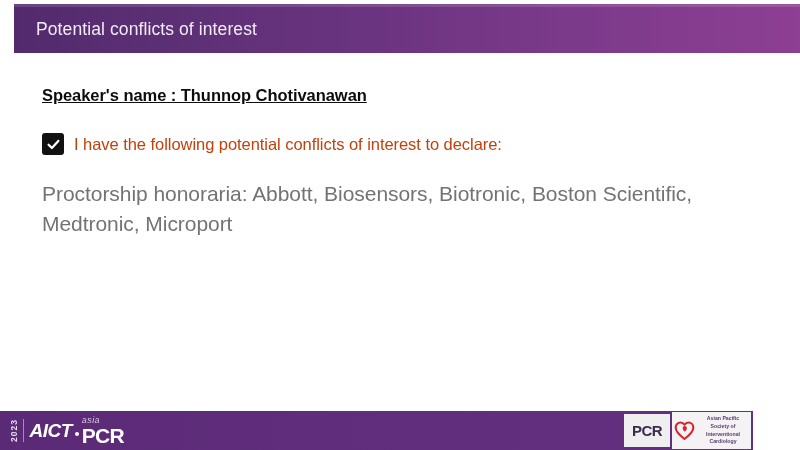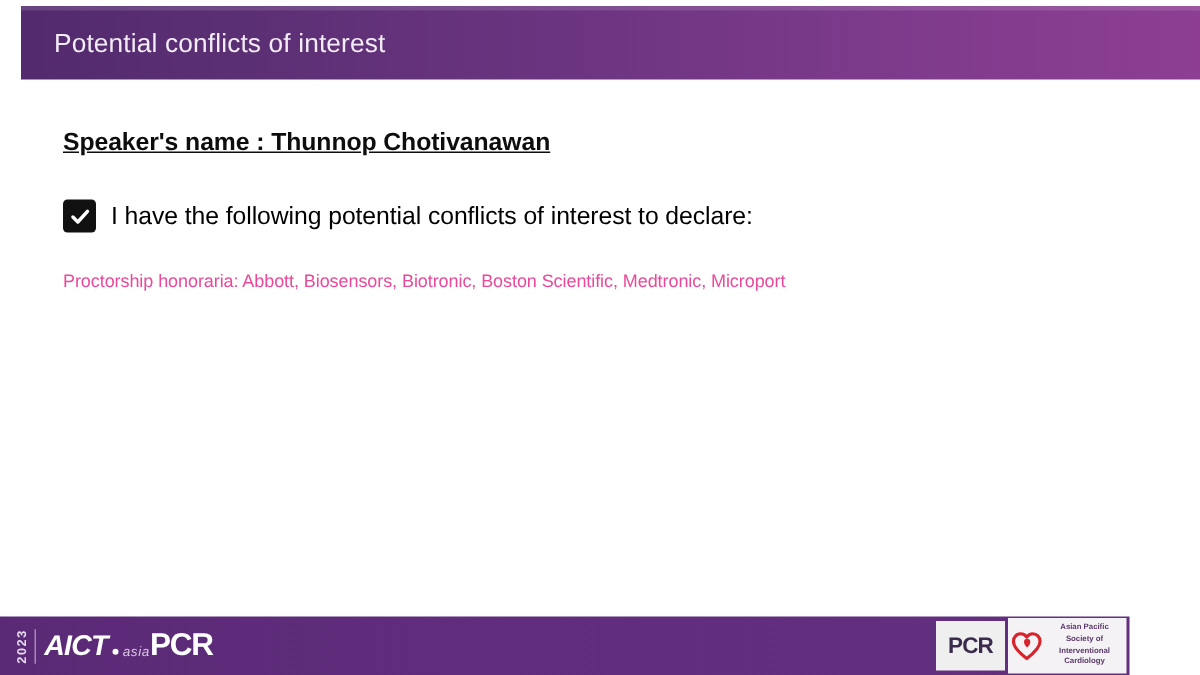--- a/index.html
+++ b/index.html
@@ -88,32 +88,32 @@
     background: #111111;
     display: inline-flex;
     align-items: center;
     justify-content: center;
     flex: 0 0 auto;
     margin-right: 10px;
   }
   #checkbox svg { display: block; }
   #declare-text {
     font-size: 16.5px;
-    color: #000000;
+    color: #c2410c;
     white-space: nowrap;
     letter-spacing: -0.05px;
   }
 
   #disclosure-text {
     position: absolute;
     left: 42px;
     top: 126px;
     width: 660px;
-    font-size: 12px;
-    color: #ec4899;
+    font-size: 21px;
+    color: #737373;
     line-height: 1.45;
     letter-spacing: -0.05px;
   }
 
   
   #footer-bar {
     position: absolute;
     left: 0;
     top: 411px;
     width: 753px;
@@ -155,22 +155,22 @@
   }
   #logo-dot {
     width: 4px;
     height: 4px;
     border-radius: 50%;
     background: #ffffff;
     margin: 8px 3px 0 3px;
   }
   #pcr-stack {
     display: flex;
-    flex-direction: row;
-    align-items: flex-end;
+    flex-direction: column;
+    align-items: flex-start;
     line-height: 1;
   }
   #asia-word {
     color: #d9c7e4;
     font-size: 9px;
     font-style: italic;
     letter-spacing: 0.4px;
     margin-bottom: 1px;
   }
   #pcr-word {

